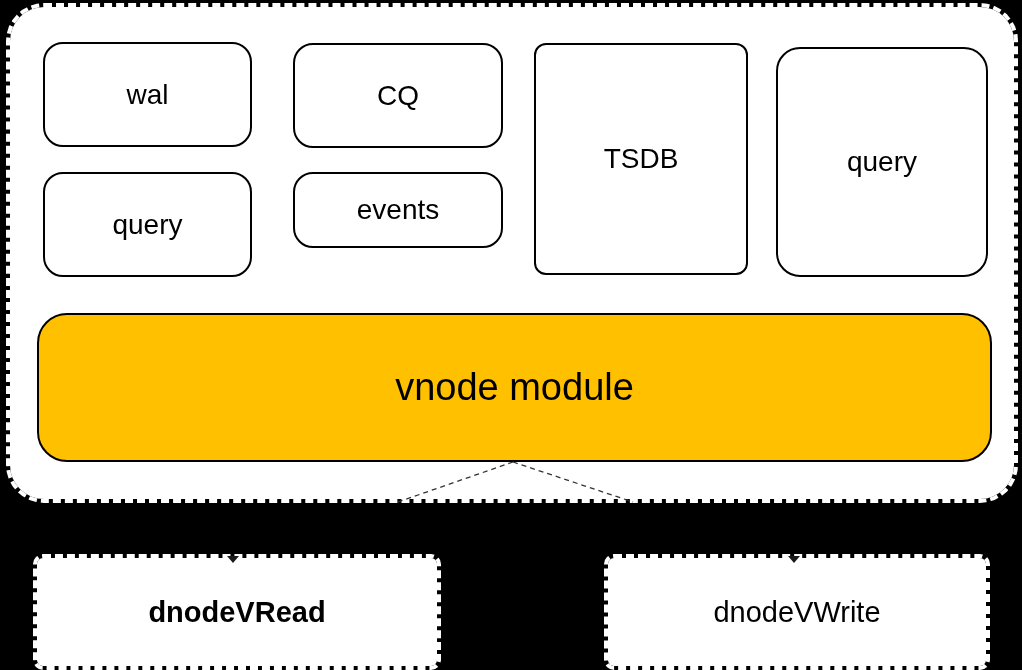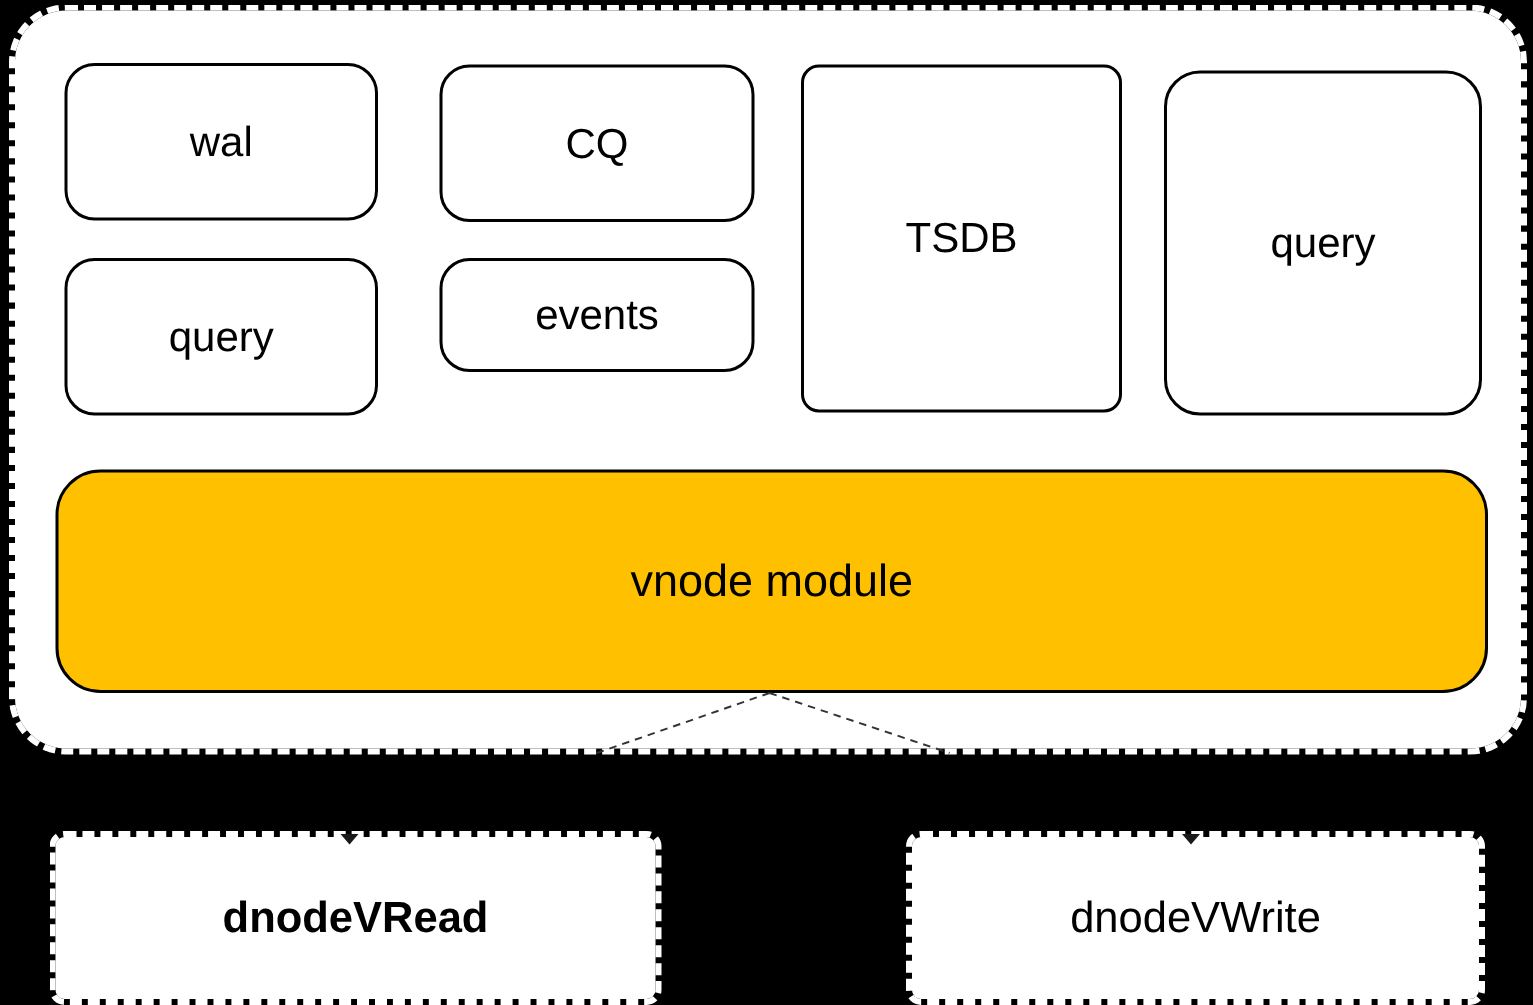--- a/index.html
+++ b/index.html
@@ -51,21 +51,21 @@
     left: 37px; top: 313px;
     width: 955px; height: 149px;
     box-sizing: border-box;
     background: #FFC000;
     border: 2.5px solid #000000;
     border-radius: 30px;
     display: flex;
     align-items: center;
     justify-content: center;
     color: #000000;
-    font-size: 30px;
+    font-size: 38px;
   }
   
   .dnode-box {
     position: absolute;
     box-sizing: border-box;
     background: #ffffff;
     background-clip: padding-box;
     border: 4px dashed #ffffff;
     border-radius: 10px;
     display: flex;

